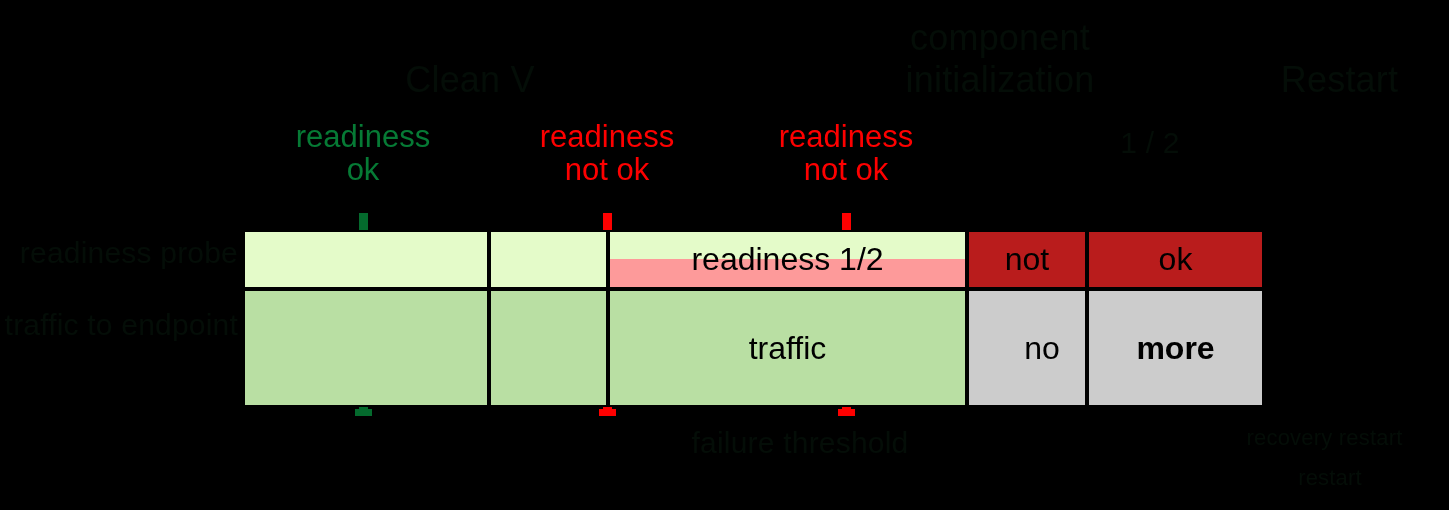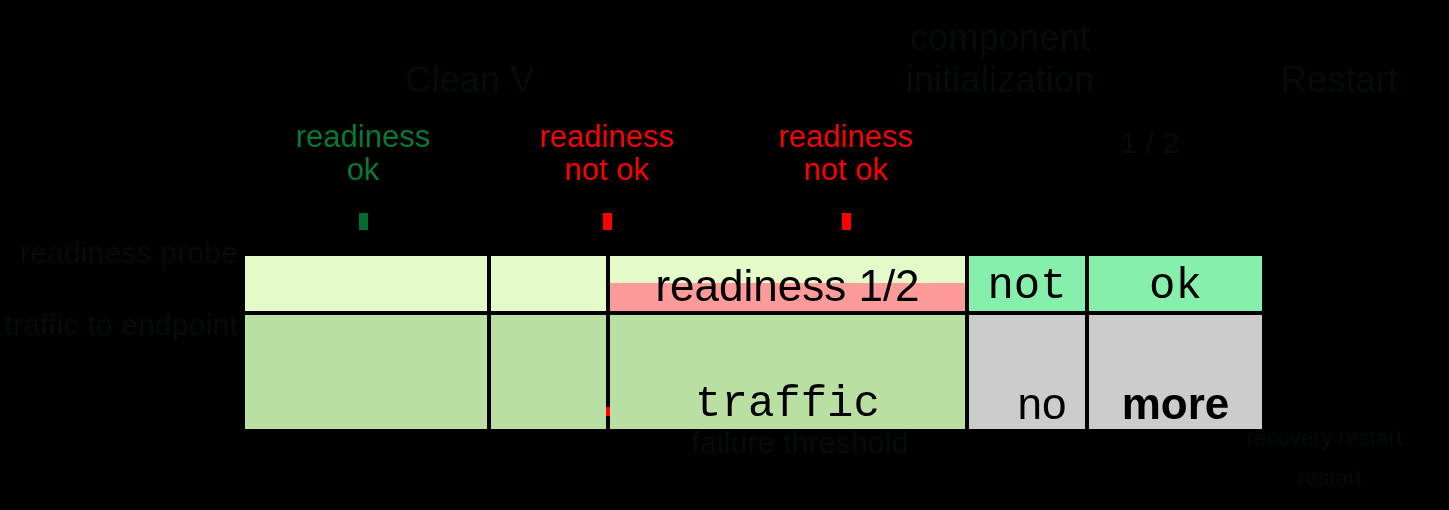--- a/index.html
+++ b/index.html
@@ -35,31 +35,30 @@
   .tick.green{background:#046a2d;}
   .tick.red{background:#fe0000;}
   
   #grid{
     position:absolute;left:245px;top:230px;width:897px;height:177px;
     background:#000;
   }
   .row{position:absolute;left:0;width:100%;display:flex;}
   .cell{
     position:relative;
-    display:flex;align-items:flex-end;justify-content:center;
-    color:#000;font-size:44px;
+    display:flex;align-items:center;justify-content:center;
+    color:#000;font-size:32px;
     box-sizing:border-box;
     overflow:hidden;
-    margin-top:24px;
   }
   .r1{top:2px;height:55px;}
   .r2{top:61px;height:114px;}
   .pale  {background:#e4fbc9;}
-  .mid   {background:#b9dfa3;font-family:Liberation Mono, monospace;}
-  .salmon{background:#86efac;font-family:Liberation Mono, monospace;}
+  .mid   {background:#b9dfa3;}
+  .salmon{background:#b91c1c;}
   .grey  {background:#cccccc;}
   .sep{width:4px;background:#000;flex:0 0 4px;}
   
   .splitfill{position:relative;background:#e4fbc9;}
   .splitfill .lower{position:absolute;left:0;right:0;bottom:0;height:28px;background:#fd9a9a;}
   .splitfill span{position:relative;z-index:2;}
 </style>
 </head>
 <body>
 

